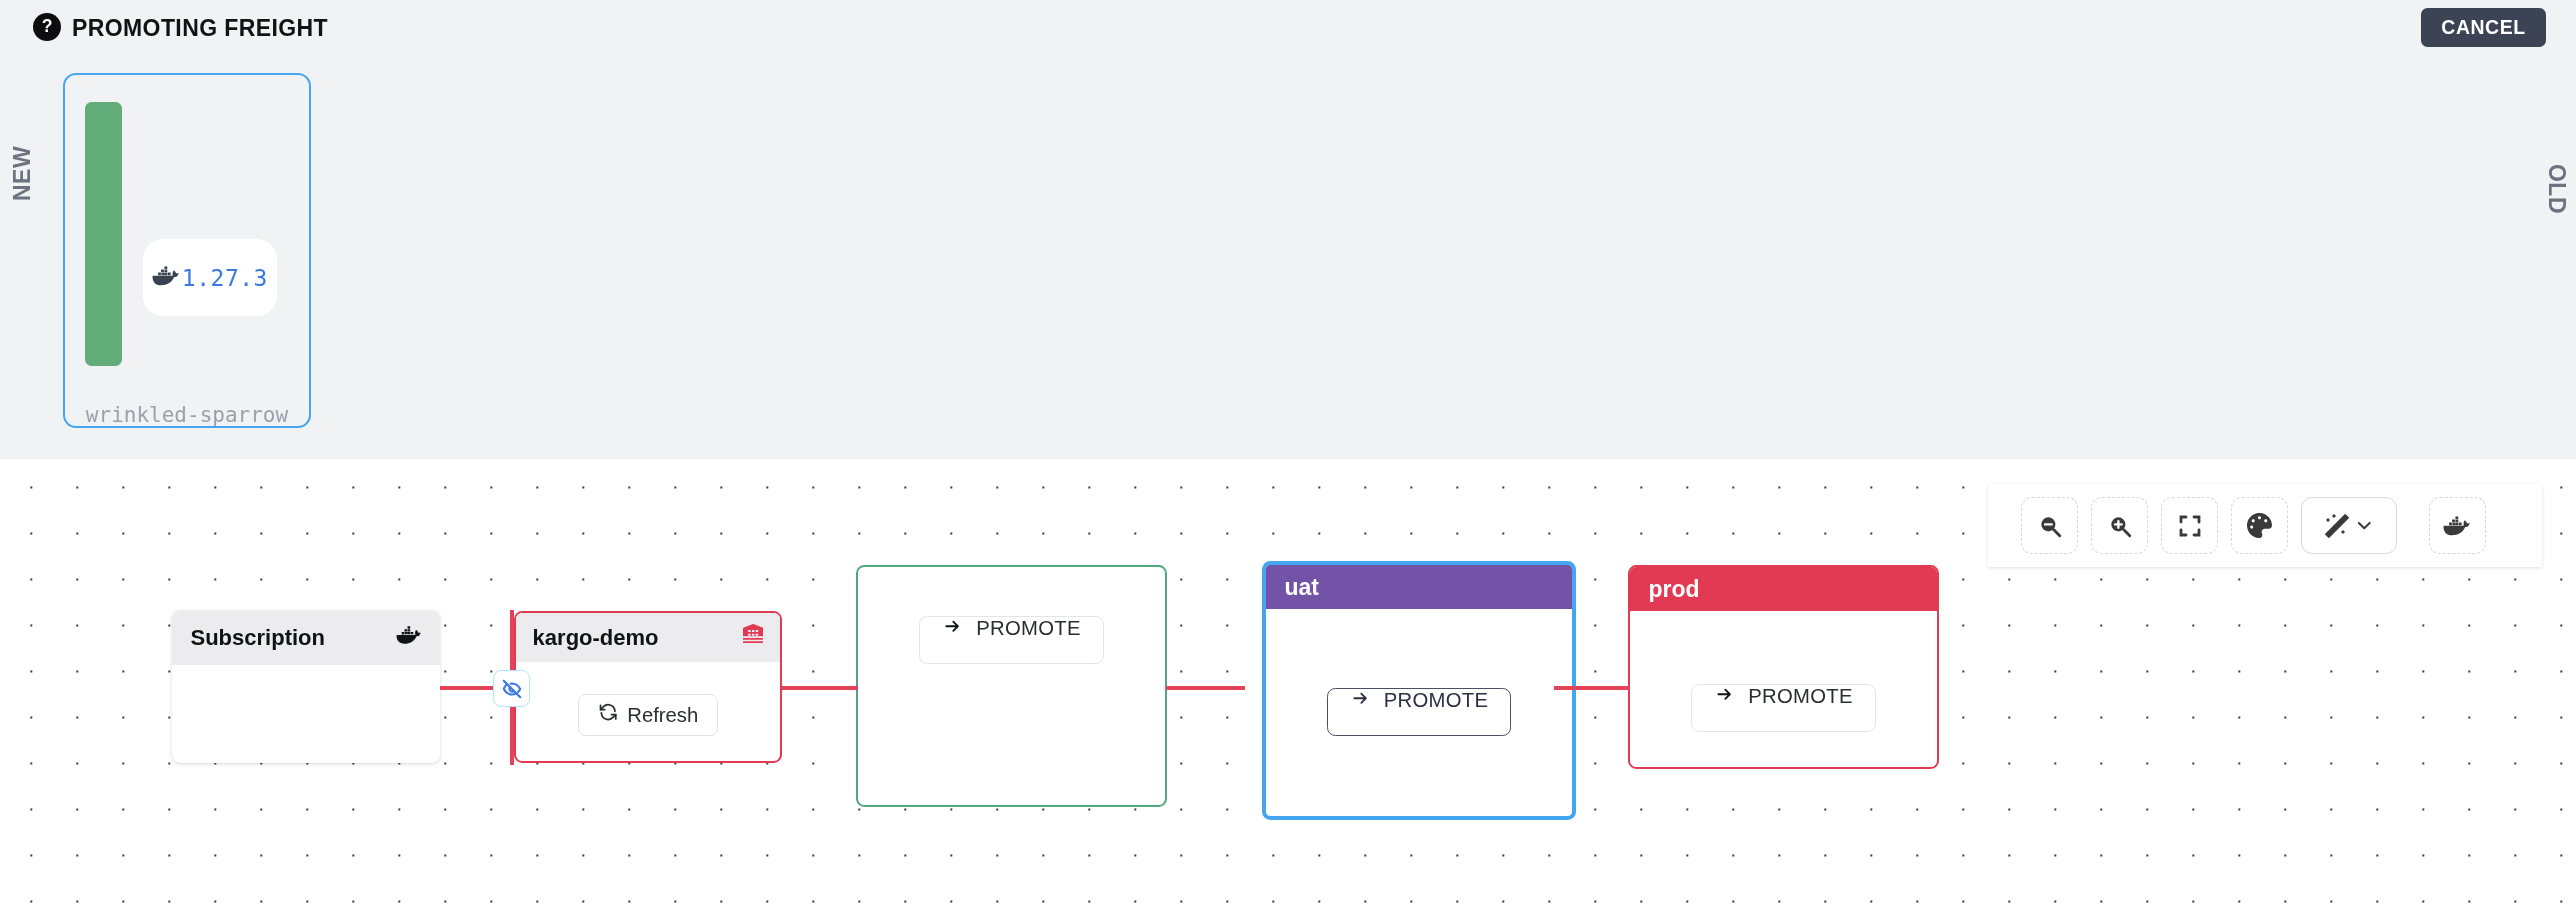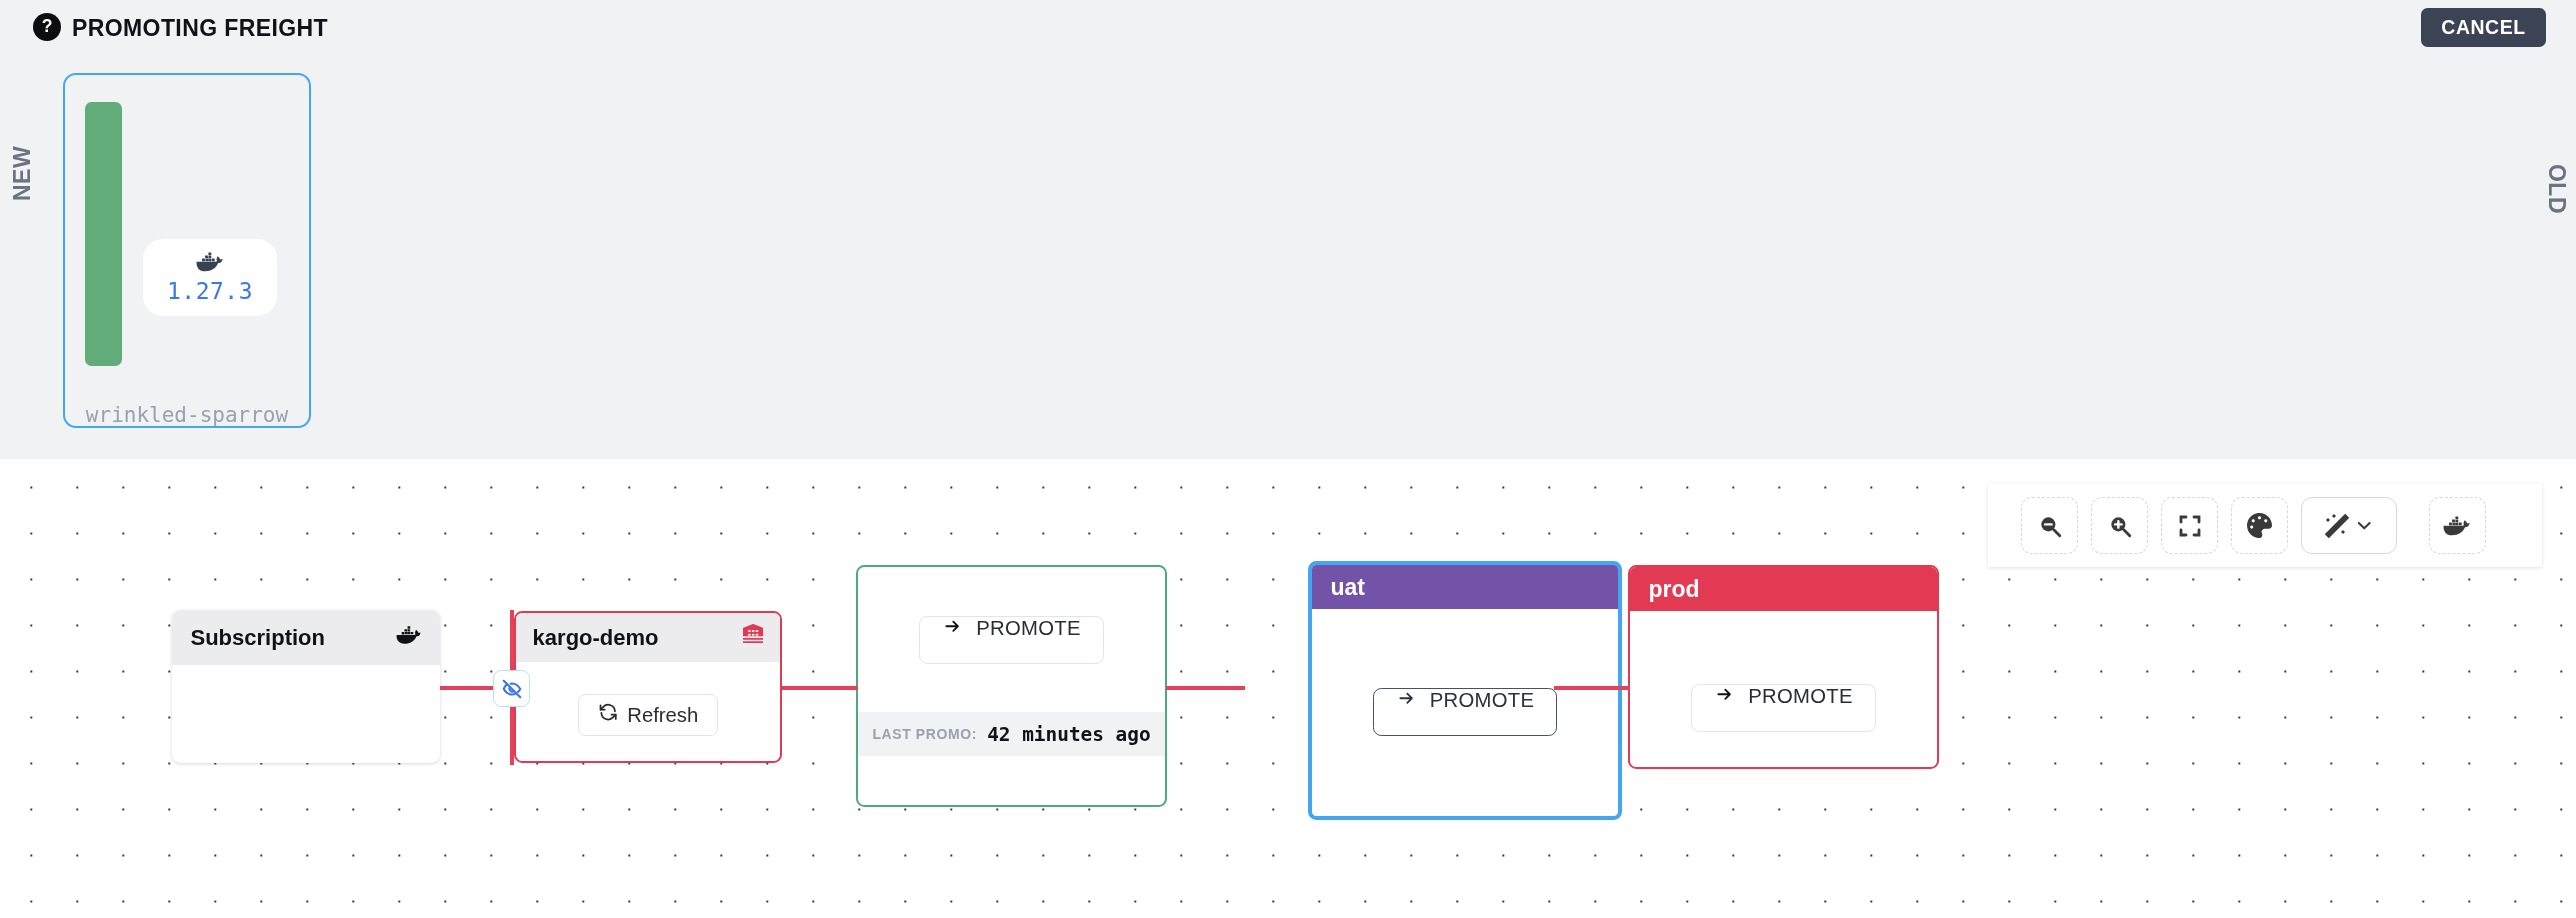--- a/index.html
+++ b/index.html
@@ -63,21 +63,21 @@
   }
   .freight-bar {
     position: absolute; left: 20.3px; top: 27px;
     width: 37px; height: 264px;
     background: #62ac79; border-radius: 6.5px;
   }
   .freight-chip {
     position: absolute; left: 78px; top: 164px;
     width: 134px; height: 77px;
     background: #ffffff; border-radius: 20px;
-    display: flex; flex-direction: column;
+    display: flex; 
     align-items: center; justify-content: center; gap: 1.8px;
   }
   .freight-version {
     font-family: "DejaVu Sans Mono", monospace;
     font-size: 23px; color: #3b78e7; letter-spacing: 0.5px;
   }
   .freight-name {
     position: absolute; left: 0; right: 0; top: 326px;
     text-align: center;
     font-family: "DejaVu Sans Mono", monospace;
@@ -197,21 +197,21 @@
   .footer-value {
     font-family: "DejaVu Sans Mono", monospace;
     font-size: 19.4px; font-weight: 700; color: #111216;
   }
 
   
   .stage-test { left: 856px; top: 565px; width: 311px; height: 242px; border: 2.8px solid #4fa97d; }
   .stage-test .stage-head { height: 44px; background: #4fa97d; }
   .stage-test .stage-body { height: 145px; }
 
-  .stage-uat { left: 1308px; top: 561px; width: 314px; height: 259px;
+  .stage-uat { left: 1262px; top: 561px; width: 314px; height: 259px;
                border: 4.6px solid #44a6f0; }
   .stage-uat .stage-head { height: 44px; background: #7253a8; }
   .stage-uat .stage-body { height: 205px; }
 
   .stage-prod { left: 1628px; top: 565px; width: 311px; height: 204px;
                 border: 2.8px solid #e23a53; }
   .stage-prod .stage-head { height: 44px; background: #e23a53; }
   .stage-prod .stage-body { height: 194px; }
 
   
@@ -346,24 +346,20 @@
     <div class="stage-body">
       <button class="promote-btn">
         <span>
           <svg width="21" height="18.5" viewBox="0 0 24 24" fill="none" stroke="#111216" stroke-width="2.3" stroke-linecap="round" stroke-linejoin="round">
             <path d="M4 12h15M13 6l6 6-6 6"></path>
           </svg>
         </span>
         <span>PROMOTE</span>
       </button>
     </div>
-    <div class="stage-footer">
-      <span class="footer-label">LAST PROMO:</span>
-      <span class="footer-value">42 minutes ago</span>
-    </div>
   </div>
 
   <div class="node stage stage-uat">
     <div class="stage-head">
       <span>uat</span>
     </div>
     <div class="stage-body">
       <button class="promote-btn dark">
         <span>
           <svg width="21" height="18.5" viewBox="0 0 24 24" fill="none" stroke="#2b3142" stroke-width="2.3" stroke-linecap="round" stroke-linejoin="round">

